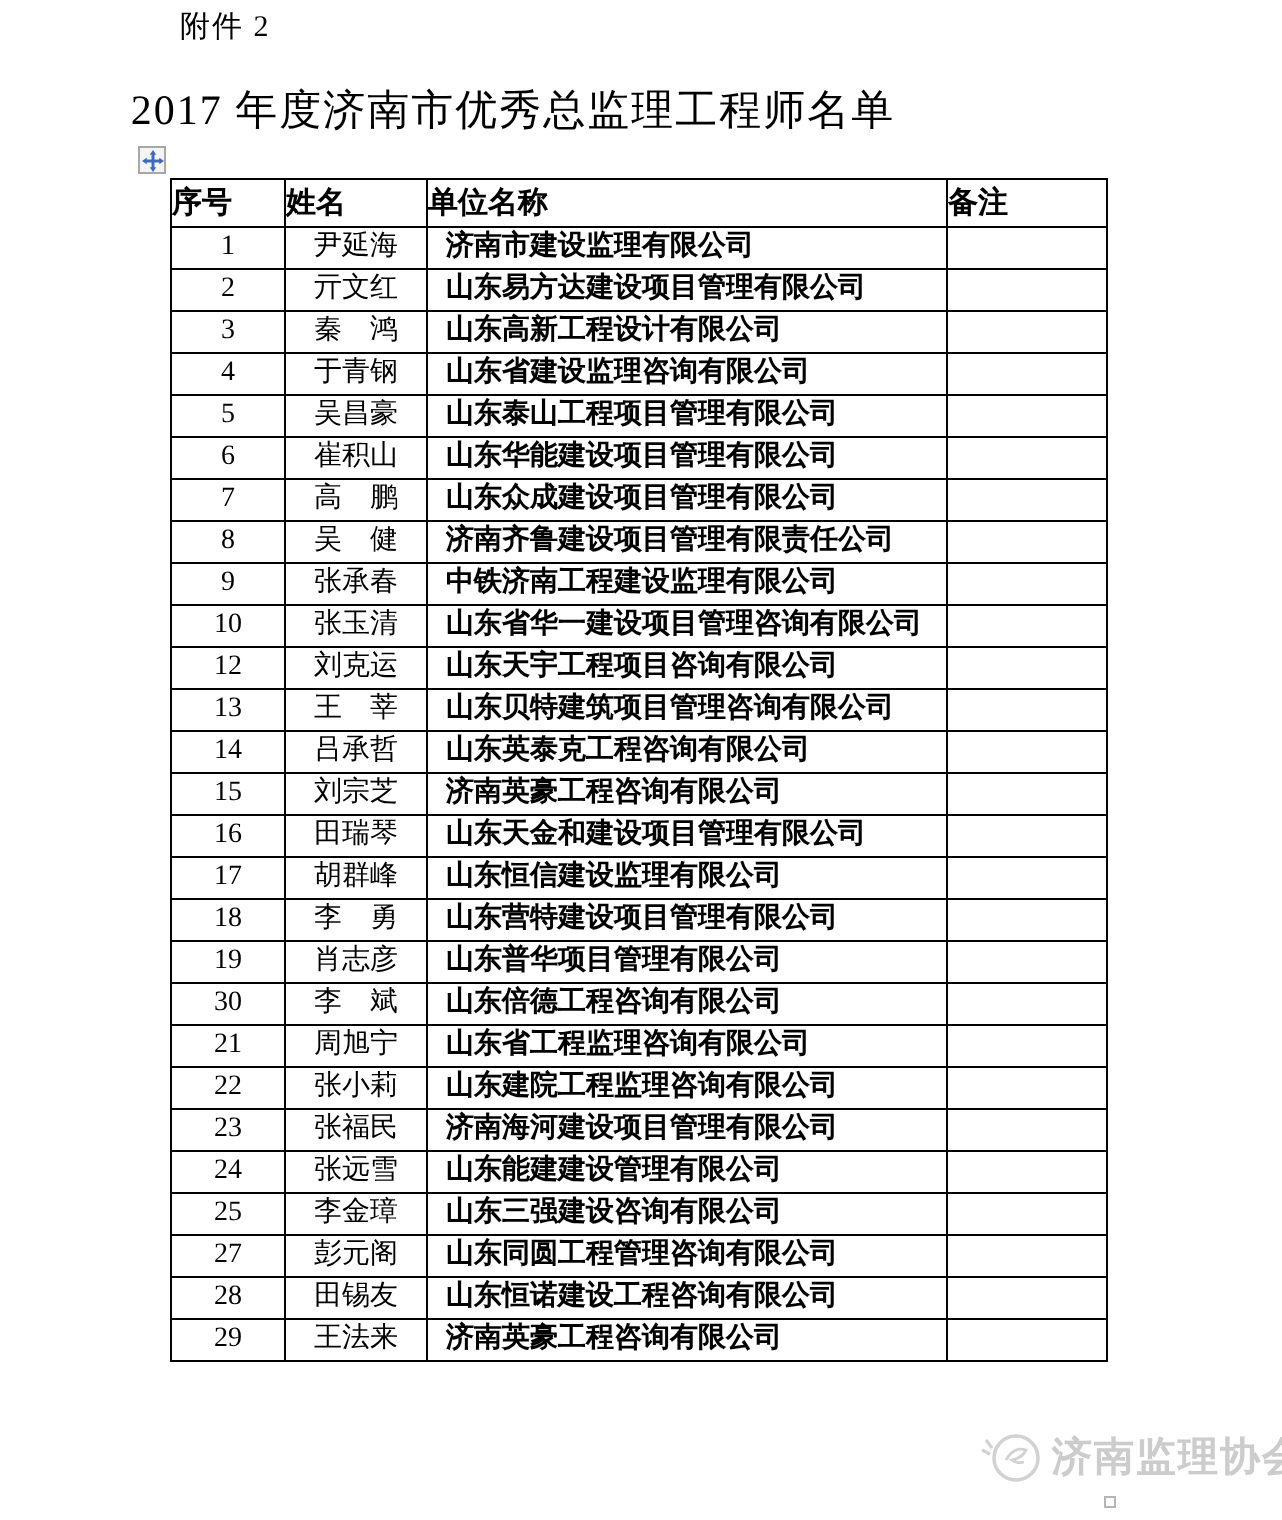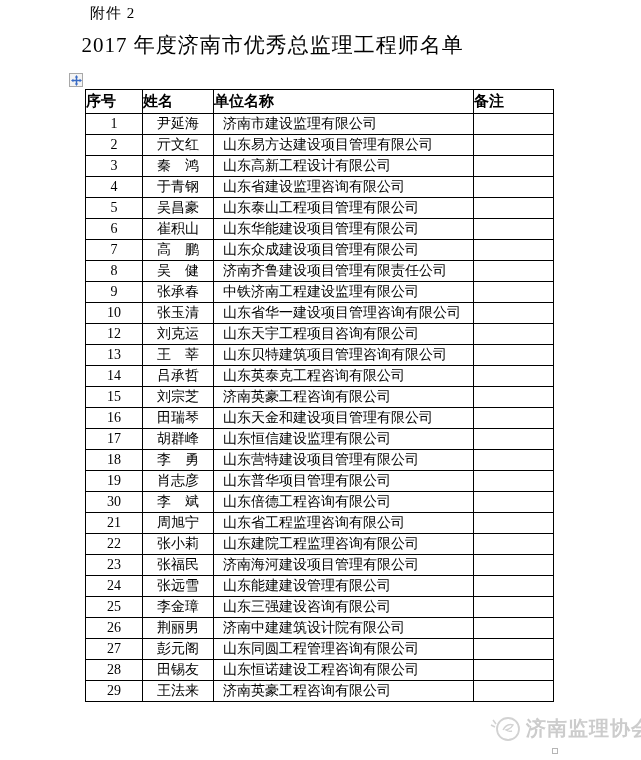--- a/index.html
+++ b/index.html
@@ -12,27 +12,26 @@
     overflow:hidden;
   }
   .attachment {
     position:absolute;
     left:90px; top:4px;
     font-size:15px;
     letter-spacing:1px;
   }
   .title {
     position:absolute;
-    left:0; top:31px;
+    left:0; top:41px;
     width:513px;
     text-align:center;
     font-size:21px;
     letter-spacing:1px;
     white-space:nowrap;
-    margin-left:16px;
   }
   .handle {
     position:absolute;
     left:69px; top:73px;
     width:14px; height:14px;
     border:1px solid #a8a8a8;
     background:#f4f4f4;
     display:flex; align-items:center; justify-content:center;
     cursor:move;
   }
@@ -53,21 +52,21 @@
     font-size:15px;
     font-weight:bold;
     text-align:left;
   }
   .doc-table td {
     height:20.5px;
     font-size:14px;
     line-height:20px;
   }
   td.col-no, td.col-name { text-align:center; }
-  td.col-company { text-align:left; padding-left:9px; }
+  td.col-company { text-align:left; padding-left:9px;font-weight:bold; }
   .watermark {
     position:absolute;
     left:489px; top:712px;
     display:flex;
     align-items:center;
     gap:3px;
     color:#cccccc;
     z-index:5;
     pointer-events:none;
   }
@@ -260,26 +259,20 @@
         <td class="col-company">山东能建建设管理有限公司</td>
         <td class="col-remark"></td>
       </tr>
       <tr>
         <td class="col-no">25</td>
         <td class="col-name">李金璋</td>
         <td class="col-company">山东三强建设咨询有限公司</td>
         <td class="col-remark"></td>
       </tr>
       <tr>
-        <td class="col-no">26</td>
-        <td class="col-name">荆丽男</td>
-        <td class="col-company">济南中建建筑设计院有限公司</td>
-        <td class="col-remark"></td>
-      </tr>
-      <tr>
         <td class="col-no">27</td>
         <td class="col-name">彭元阁</td>
         <td class="col-company">山东同圆工程管理咨询有限公司</td>
         <td class="col-remark"></td>
       </tr>
       <tr>
         <td class="col-no">28</td>
         <td class="col-name">田锡友</td>
         <td class="col-company">山东恒诺建设工程咨询有限公司</td>
         <td class="col-remark"></td>

